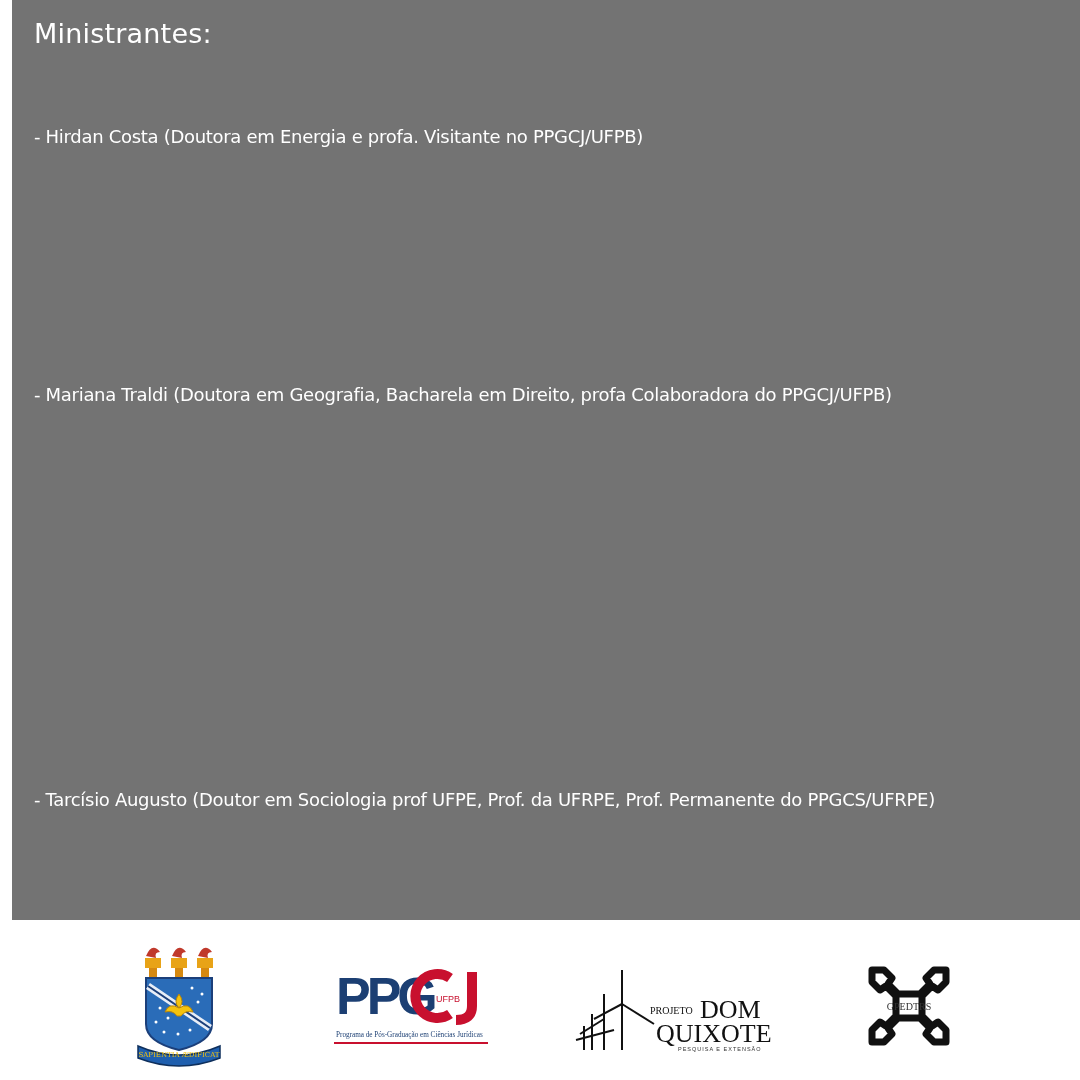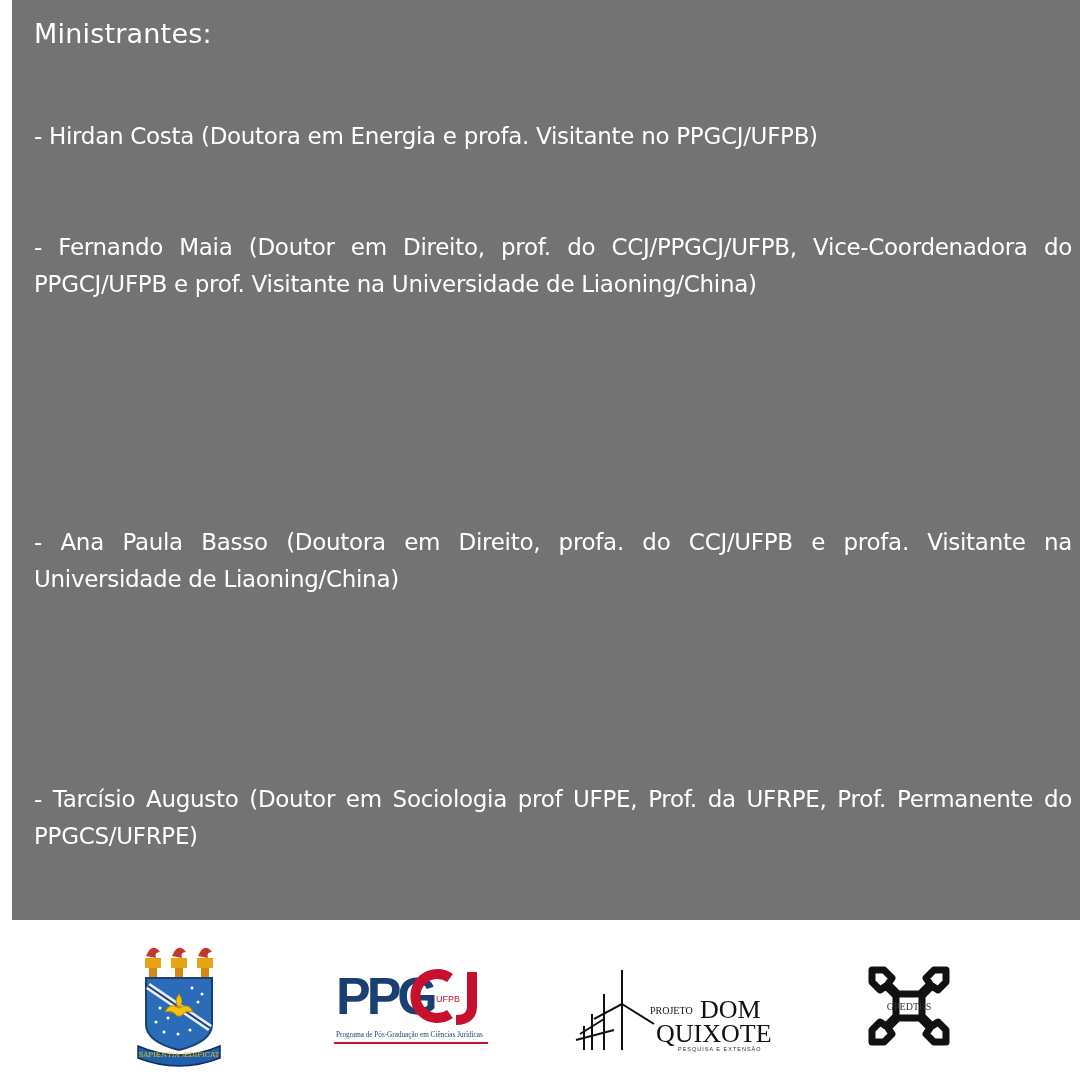--- a/index.html
+++ b/index.html
@@ -1,30 +1,29 @@
 <!DOCTYPE html>
 <html><head>
 <meta charset="utf-8">
 <style>
   html, body { margin: 0; padding: 0; }
   body { width: 1080px; height: 1080px; overflow: hidden; background: #ffffff; font-family: "DejaVu Sans", sans-serif; }
   .panel { position: absolute; left: 12px; top: 0; width: 1080px; height: 1024px; background: #737373; color: #ffffff; }
   .heading { position: absolute; left: 22px; top: 18px; font-size: 27px; letter-spacing: 0.2px; font-weight: 400; }
-  .entry { position: absolute; left: 22px; width: 1038px; font-size: 23px; line-height: 37px; text-align: justify; letter-spacing: -0.3px; }
+  .entry { position: absolute; left: 22px; width: 1038px; font-size: 18px; line-height: 37px; text-align: justify; letter-spacing: -0.3px; }
   .footer { position: absolute; left: 0; top: 920px; width: 1080px; height: 160px; background: #ffffff; }
   .logo { position: absolute; }
 </style>
 </head>
 <body>
 
 <div class="panel">
   <div class="heading">Ministrantes:</div>
   <div class="entry" style="top:118px">- Hirdan Costa (Doutora em Energia e profa. Visitante no PPGCJ/UFPB)</div>
-  <div class="entry" style="top:229px">- Fernando Maia (Doutor em Direito, prof. do CCJ/PPGCJ/UFPB, Vice-Coordenadora do PPGCJ/UFPB e prof. Visitante na Universidade de Liaoning/China)</div>
-  <div class="entry" style="top:524px">- Ana Paula Basso (Doutora em Direito, profa. do CCJ/UFPB e profa. Visitante na Universidade de Liaoning/China)</div>
+  <div class="entry" style="top:376px">- Mariana Traldi (Doutora em Geografia, Bacharela em Direito, profa Colaboradora do PPGCJ/UFPB)</div>
   <div class="entry" style="top:781px">- Tarcísio Augusto (Doutor em Sociologia prof UFPE, Prof. da UFRPE, Prof. Permanente do PPGCS/UFRPE)</div>
 </div>
 
 <div class="footer">
 
   <div class="logo" style="left:132px;top:22px;width:94px;height:126px">
     <svg width="94" height="126" viewBox="0 0 94 126">
       <g>
         <path d="M14 14 q6 -14 14 -4 q-6 0 -4 6z" fill="#c0392b"></path>
         <path d="M40 14 q6 -14 14 -4 q-6 0 -4 6z" fill="#c0392b"></path>

